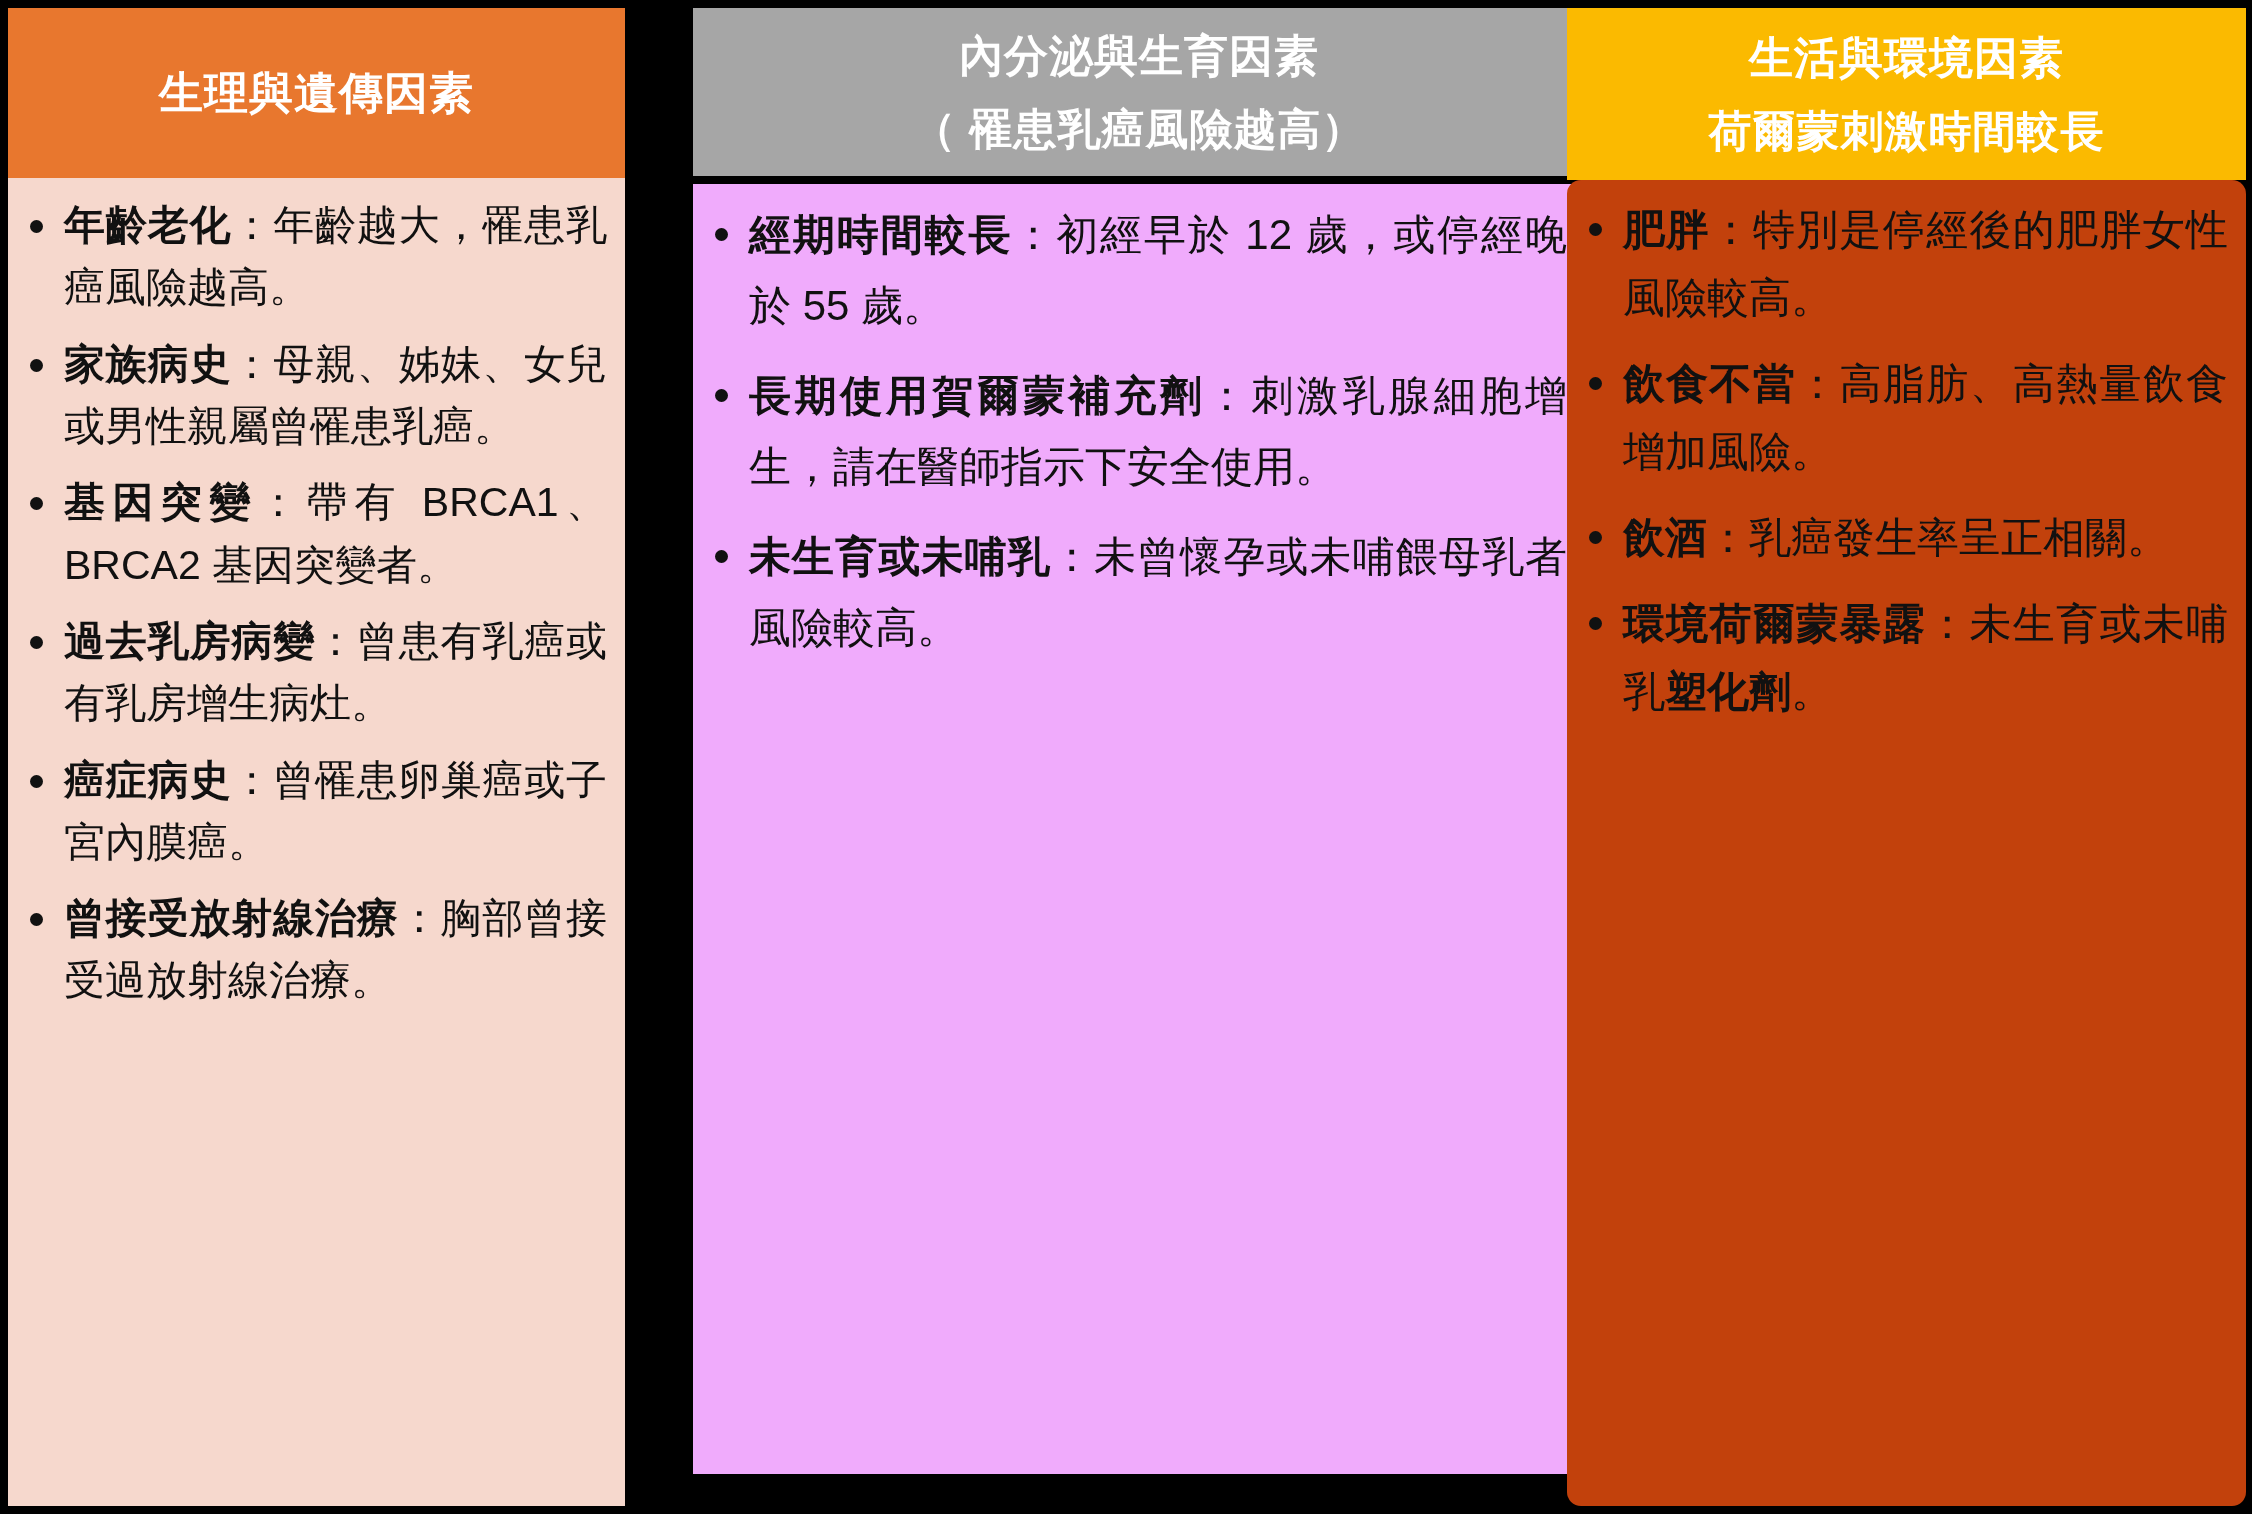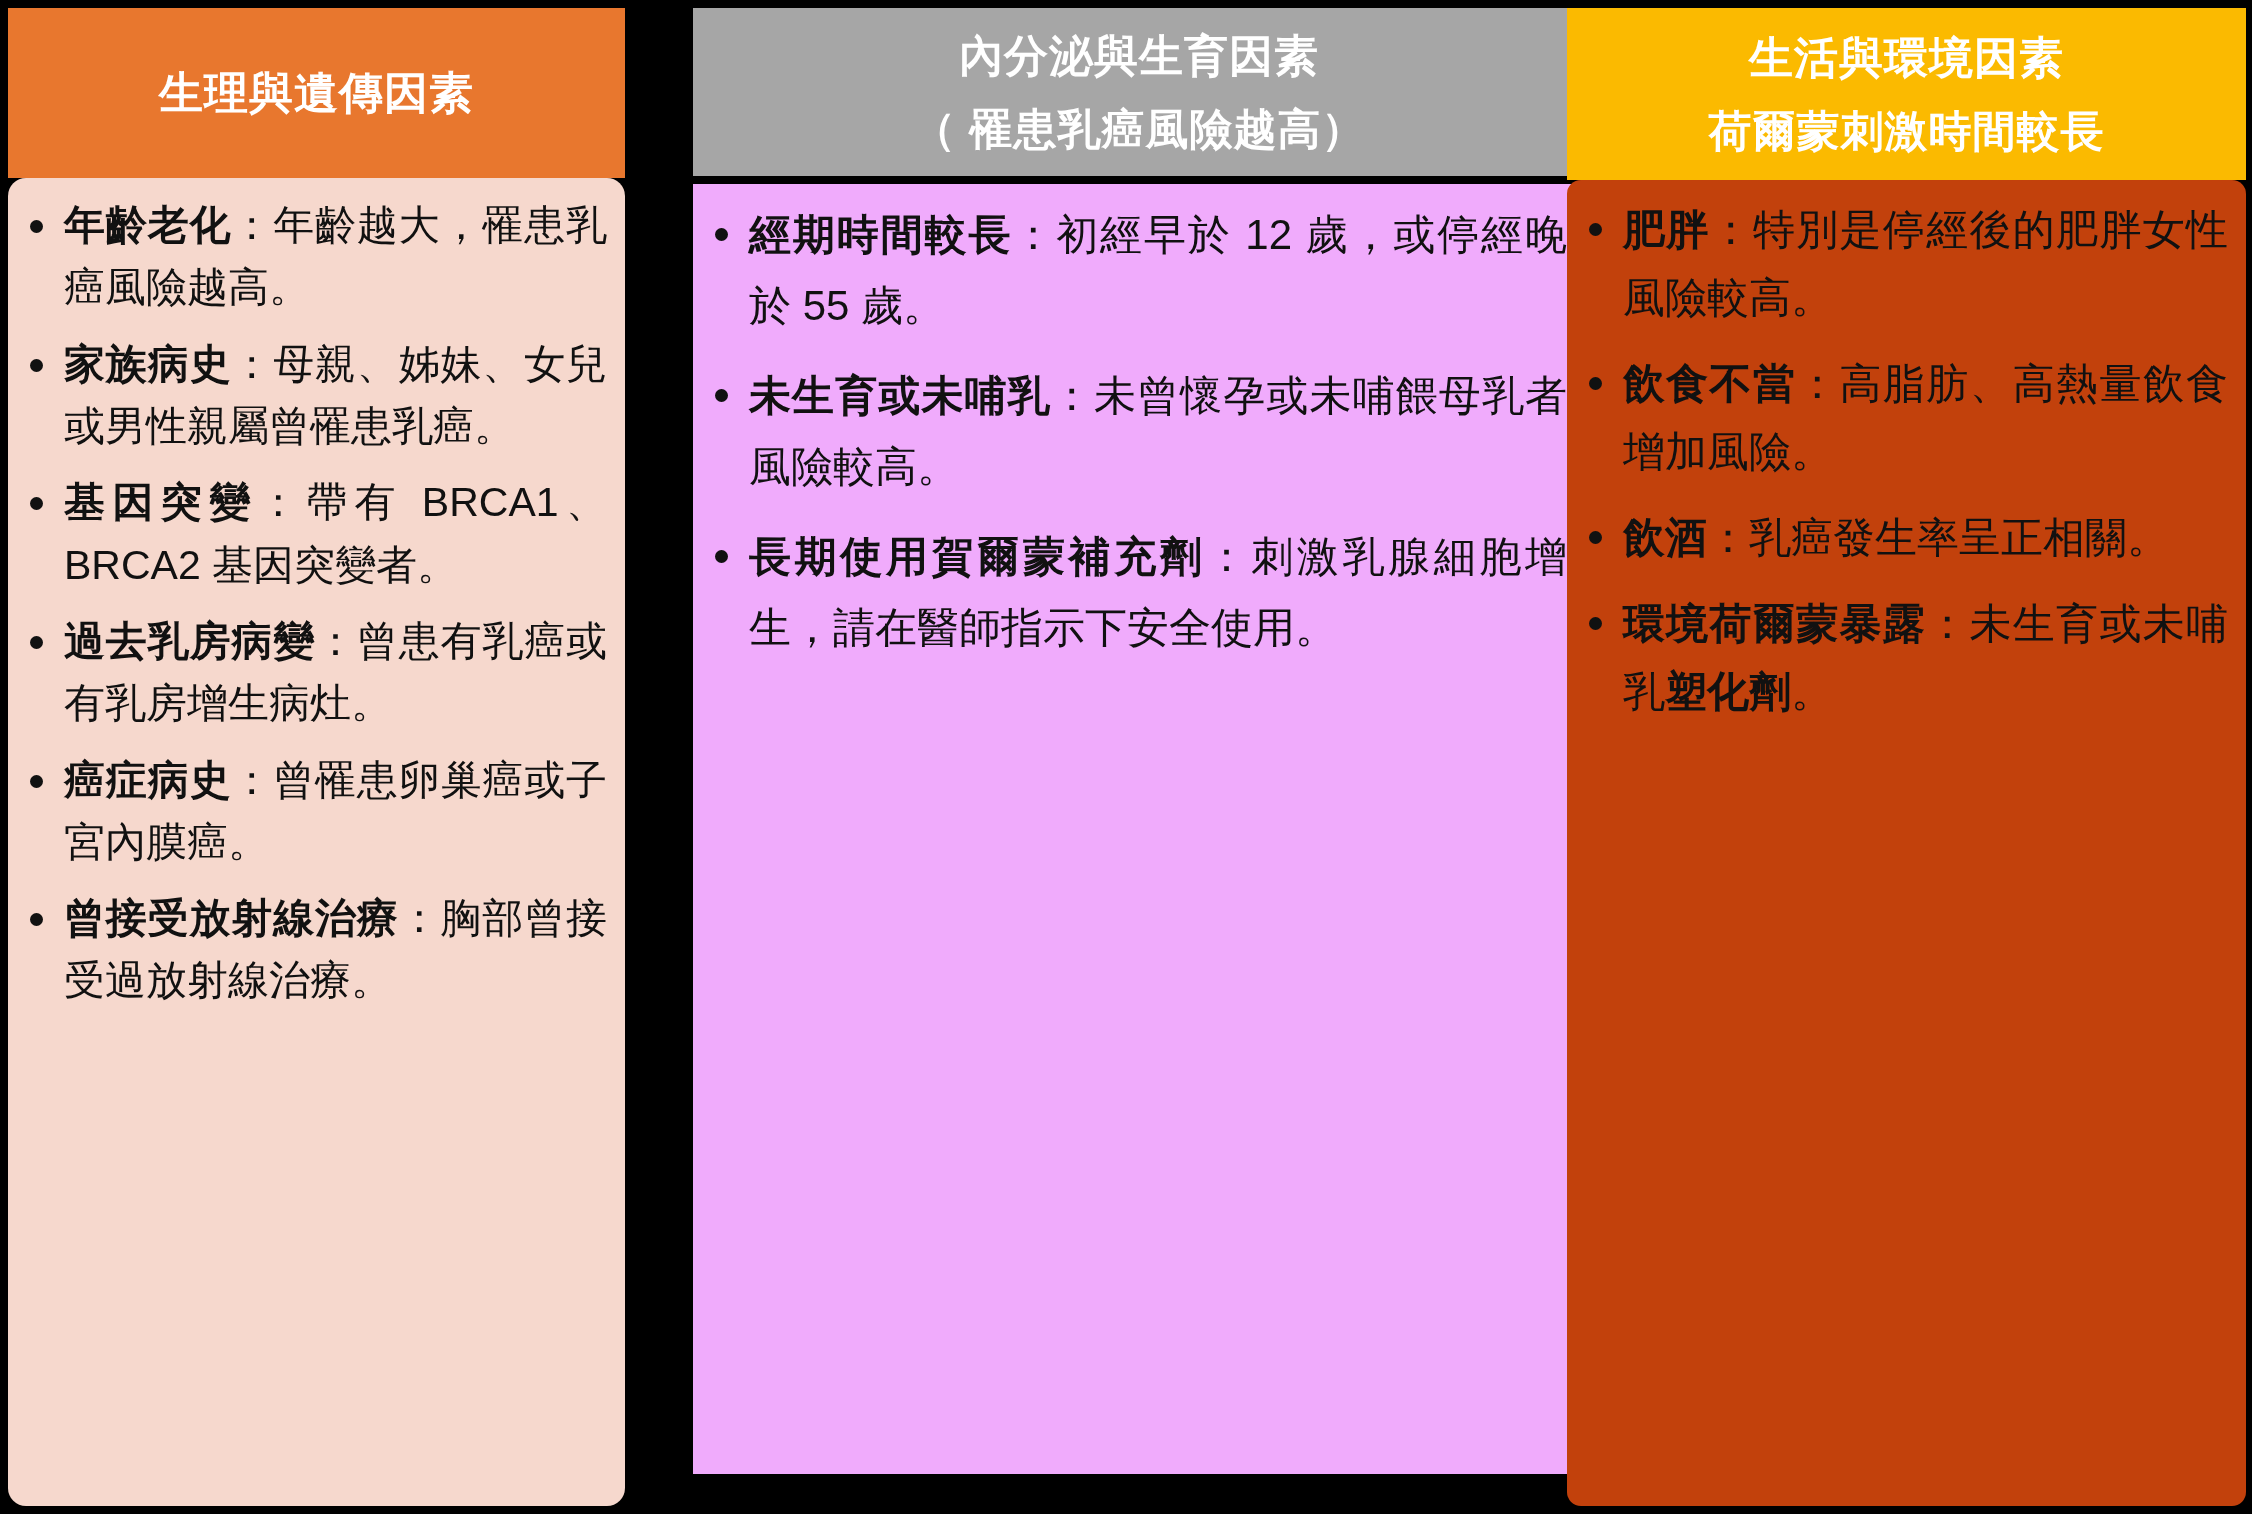--- a/index.html
+++ b/index.html
@@ -65,21 +65,21 @@
     white-space: nowrap;
   }
 
   
   .col-body {
     box-sizing: border-box;
     flex: 1 1 auto;
     width: 100%;
     padding: 16px 18px 18px 10px;
   }
-  #col-0 .col-body { background: #F6D8CD; border-radius: 18px; }
+  #col-0 .col-body { background: #F6D8CD; }
   #col-1 .col-body { background: #DEDEDE; }
   #col-2 .col-body { background: #FCE5C4; }
 
   ul.bullets {
     list-style: none;
     margin: 0;
     padding: 0;
   }
   ul.bullets > li {
     position: relative;
@@ -132,22 +132,22 @@
       </div>
     </div>
     <div class="column" id="col-1">
       <div class="col-header" style="background: rgb(166, 166, 166);">
         <div class="col-title">內分泌與生育因素</div>
         <div class="col-subtitle">（ 罹患乳癌風險越高）</div>
       </div>
       <div class="col-body" style="background: #f0abfc;">
         <ul class="bullets">
           <li><span class="term">經期時間較長</span><span class="sep">：</span><span class="desc">初經早於 12 歲，或停經晚於 55 歲。</span></li>
+          <li><span class="term">長期使用賀爾蒙補充劑</span><span class="sep">：</span><span class="desc">刺激乳腺細胞增生，請在醫師指示下安全使用。</span></li>
           <li><span class="term">未生育或未哺乳</span><span class="sep">：</span><span class="desc">未曾懷孕或未哺餵母乳者風險較高。</span></li>
-          <li><span class="term">長期使用賀爾蒙補充劑</span><span class="sep">：</span><span class="desc">刺激乳腺細胞增生，請在醫師指示下安全使用。</span></li>
         </ul>
       </div>
     </div>
     <div class="column" id="col-2">
       <div class="col-header" style="background: rgb(251, 186, 0);">
         <div class="col-title">生活與環境因素</div>
         <div class="col-subtitle">荷爾蒙刺激時間較長</div>
       </div>
       <div class="col-body" style="background: #c2410c; border-radius: 14px;">
         <ul class="bullets">

